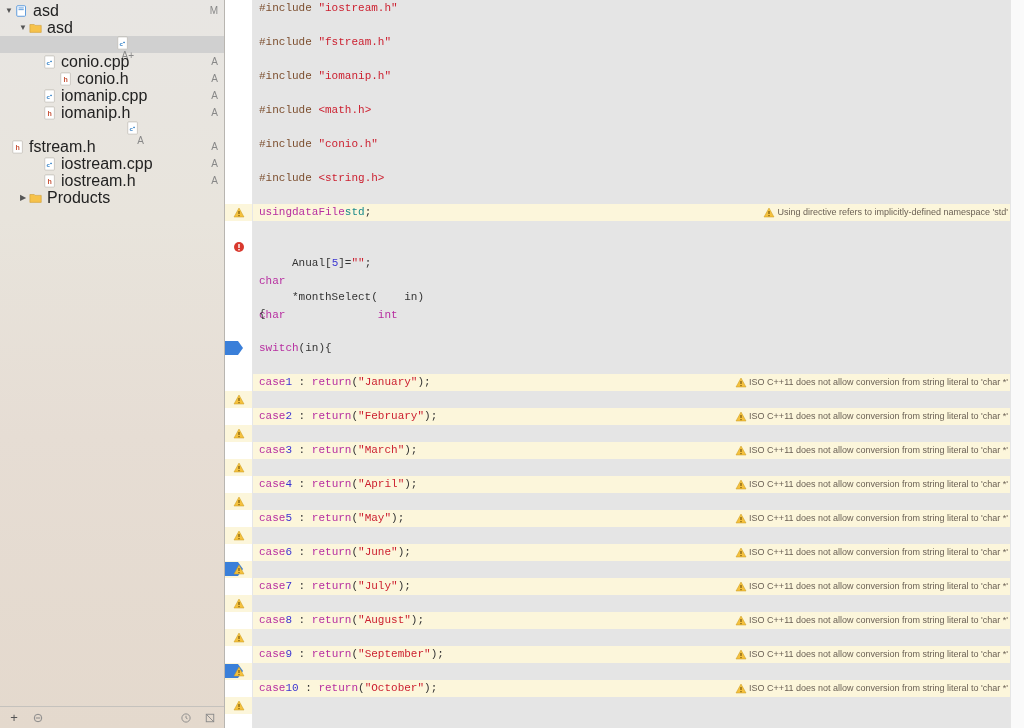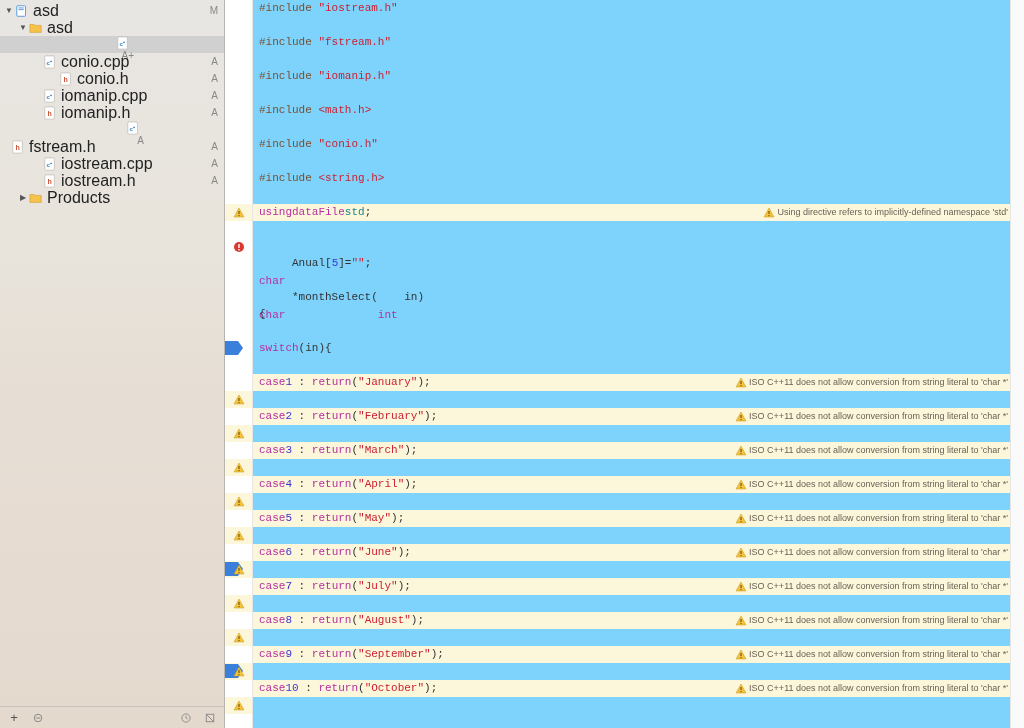--- a/index.html
+++ b/index.html
@@ -8,21 +8,21 @@
 .tree { flex: 1; overflow: auto; padding-top: 2px; }
 .tree-row { display: flex; align-items: center; height: 17px; padding-right: 6px; cursor: default; }
 .tree-row.selected { background: #d0d0d0; }
 .disclosure { width: 10px; height: 10px; display: inline-flex; align-items: center; justify-content: center; font-size: 8px; color: #555; margin-right: 1px; }
 .icon { width: 14px; height: 14px; margin-right: 4px; display: inline-flex; align-items: center; justify-content: center; }
 .tree-label { flex: 1; font-size: 16px; color: #222; white-space: nowrap; overflow: hidden; text-overflow: ellipsis; }
 .tree-status { font-size: 10px; color: #888; min-width: 18px; text-align: right; }
 .sidebar-footer { height: 22px; border-top: 1px solid #c5c2bd; display: flex; align-items: center; padding: 0 6px; gap: 8px; }
 .footer-btn { width: 16px; height: 16px; display: inline-flex; align-items: center; justify-content: center; font-size: 13px; color: #555; }
 .footer-spacer { flex: 1; }
-.editor { flex: 1; display: flex; flex-direction: column; background: #7dd3fc; overflow: hidden; }
+.editor { flex: 1; display: flex; flex-direction: column; background: #e5e5e5; overflow: hidden; }
 .gutter-and-code { flex: 1; display: flex; overflow: auto; }
 .gutter { width: 28px; background: #fff; border-right: 1px solid #e6e6e6; }
 .gutter-row { height: 17px; display: flex; align-items: center; justify-content: center; position: relative; }
 .gutter-row.has-gutter-bg { background: #fcf6db; }
 .gutter-icon { width: 12px; height: 12px; }
 .breakpoint { position: absolute; left: 0; top: 1px; width: 18px; height: 14px; }
 .code-area { flex: 1; font-family: Menlo, Monaco, "Courier New", monospace; font-size: 11px; line-height: 17px; }
 .code-line { height: 17px; display: flex; align-items: center; white-space: pre; padding-left: 6px; position: relative; }
 .hl-warning { background: #fcf6db; }
 .hl-error { background: #f8d2cc; }

